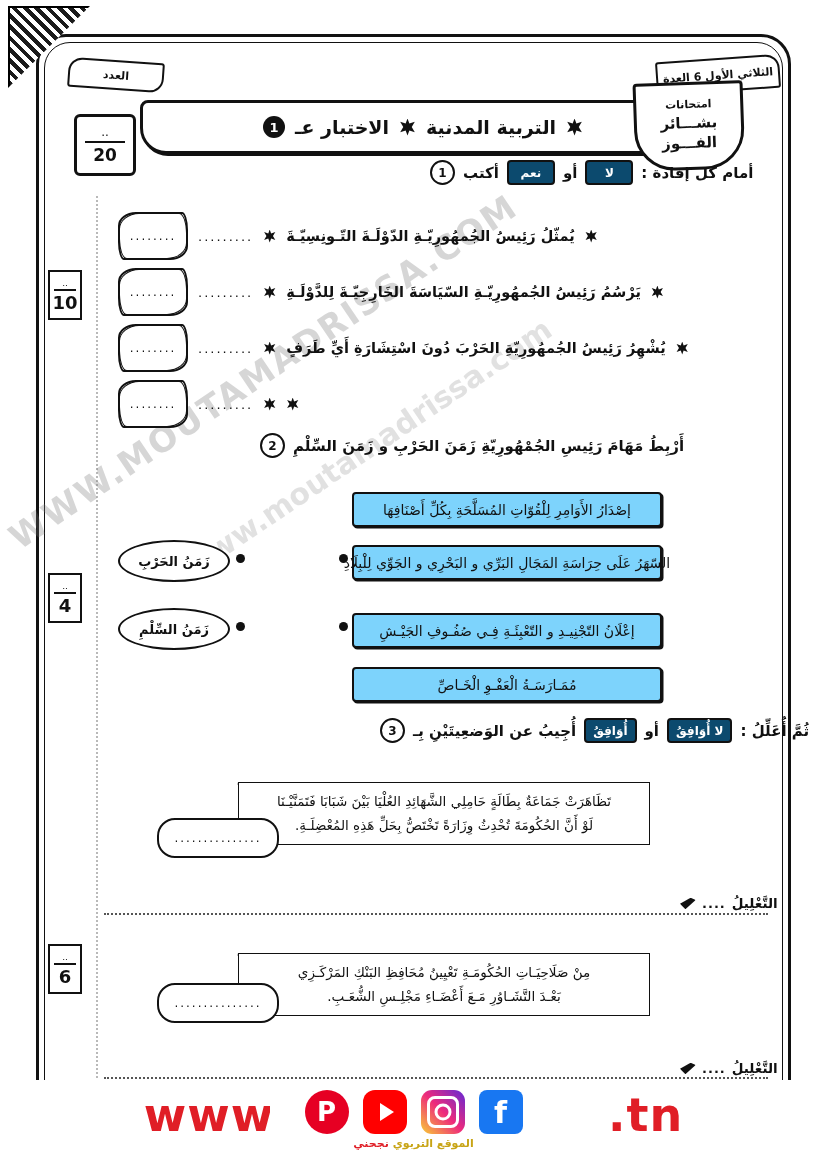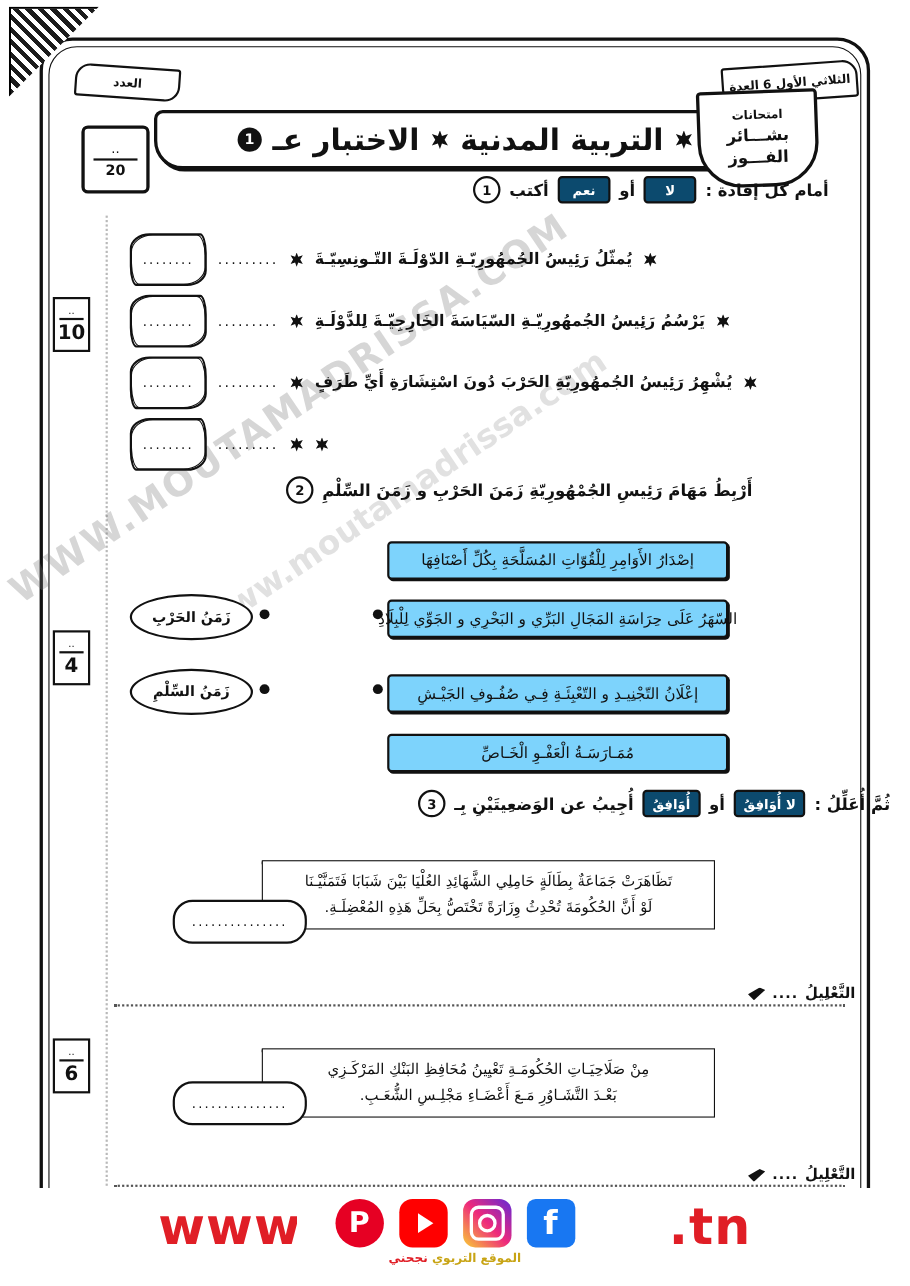--- a/index.html
+++ b/index.html
@@ -49,21 +49,21 @@
     left:88px;top:48px;
     width:560px;height:48px;
     border:3px solid #111;
     border-radius:8px 26px 8px 26px;
     background:#fff;
     display:flex;align-items:center;justify-content:center;
     gap:10px;
     box-shadow:2px 2px 0 #111;
   }
   .title-banner .ttl{
-    font-size:27px;font-weight:bold;letter-spacing:1px;
+    font-size:19px;font-weight:bold;letter-spacing:1px;
     white-space:nowrap;
   }
   .flower{
     display:inline-block;width:17px;height:17px;
     background:#111;
     clip-path:polygon(50% 0,61% 30%,93% 19%,75% 50%,93% 81%,61% 70%,50% 100%,39% 70%,7% 81%,25% 50%,7% 19%,39% 30%);
   }
   .num-badge{
     display:inline-flex;align-items:center;justify-content:center;
     width:22px;height:22px;border-radius:50%;
@@ -113,21 +113,21 @@
     position:absolute;
     left:22px;top:62px;
     width:56px;height:56px;
     border:3px solid #111;
     border-radius:6px;
     background:#fff;
     display:flex;flex-direction:column;align-items:center;justify-content:center;
   }
   .score-box .top{font-size:12px;}
   .score-box hr{width:72%;border:none;border-top:2px solid #111;margin:2px 0;}
-  .score-box .bot{font-size:13px;font-weight:bold;}
+  .score-box .bot{font-size:17px;font-weight:bold;}
 
   
   .margin-line{
     position:absolute;
     left:96px;top:196px;
     height:886px;
     border-right:2px dotted #b9b9b9;
   }
   
   .mark-box{

